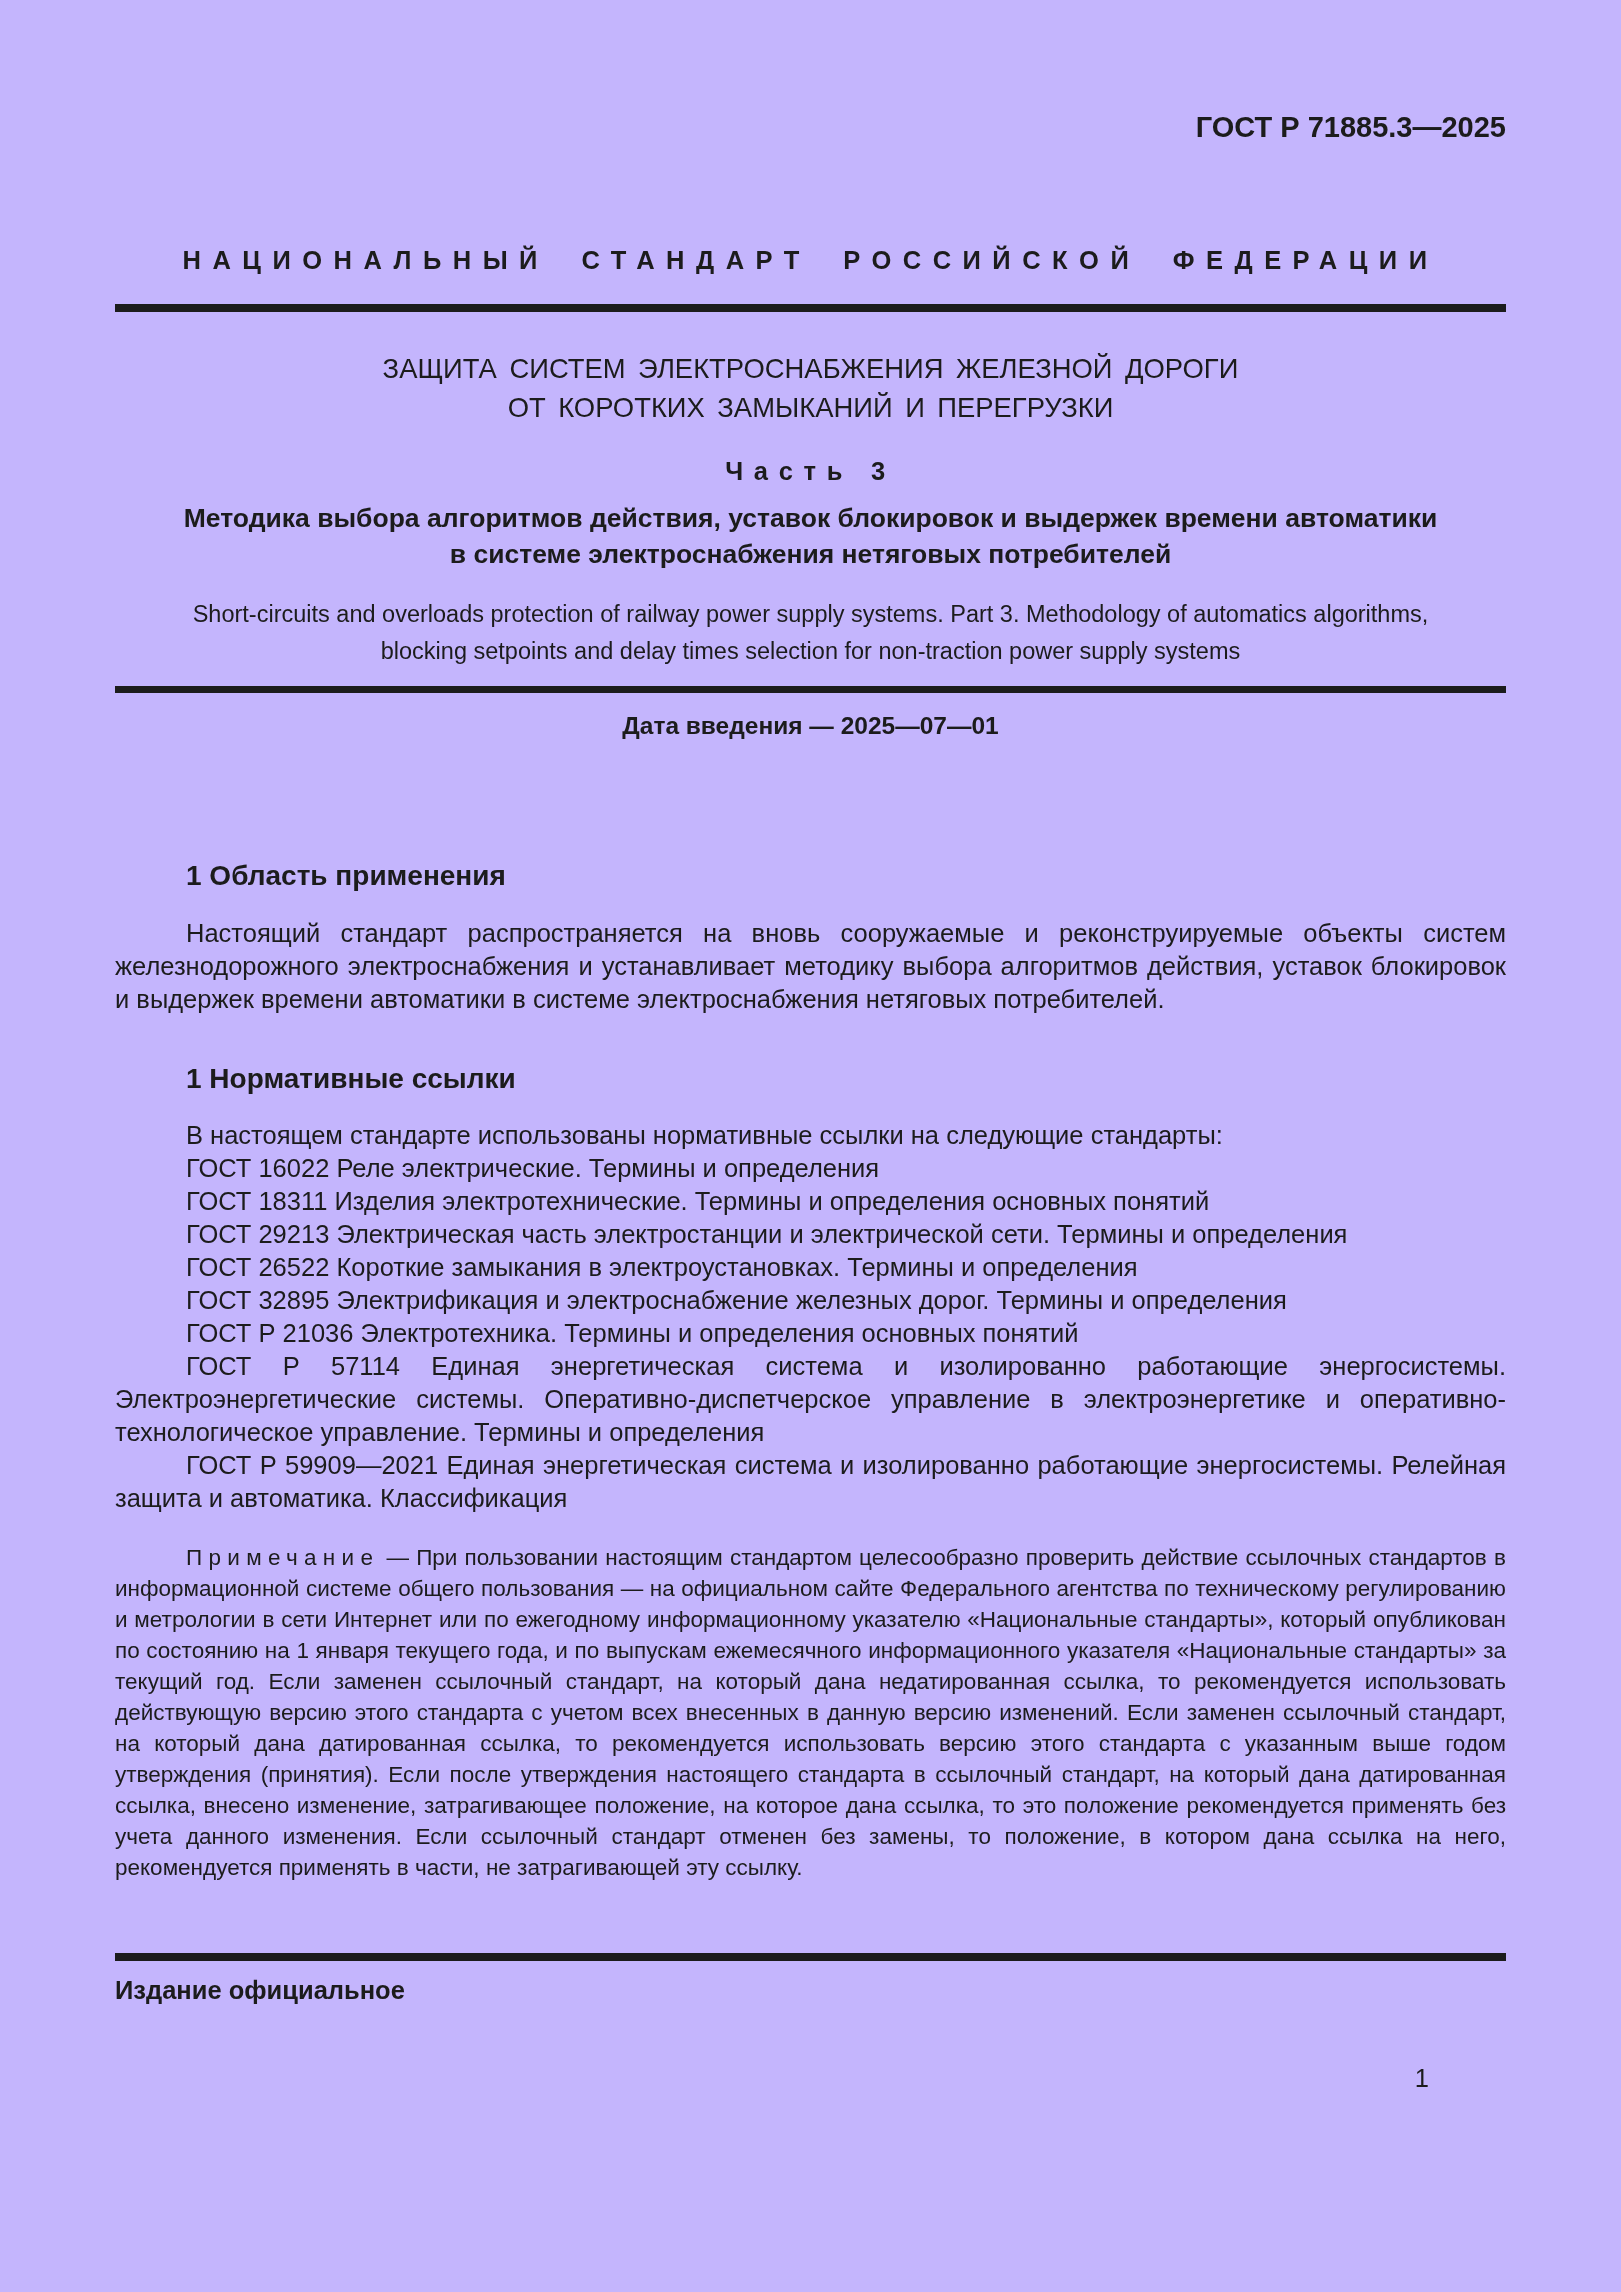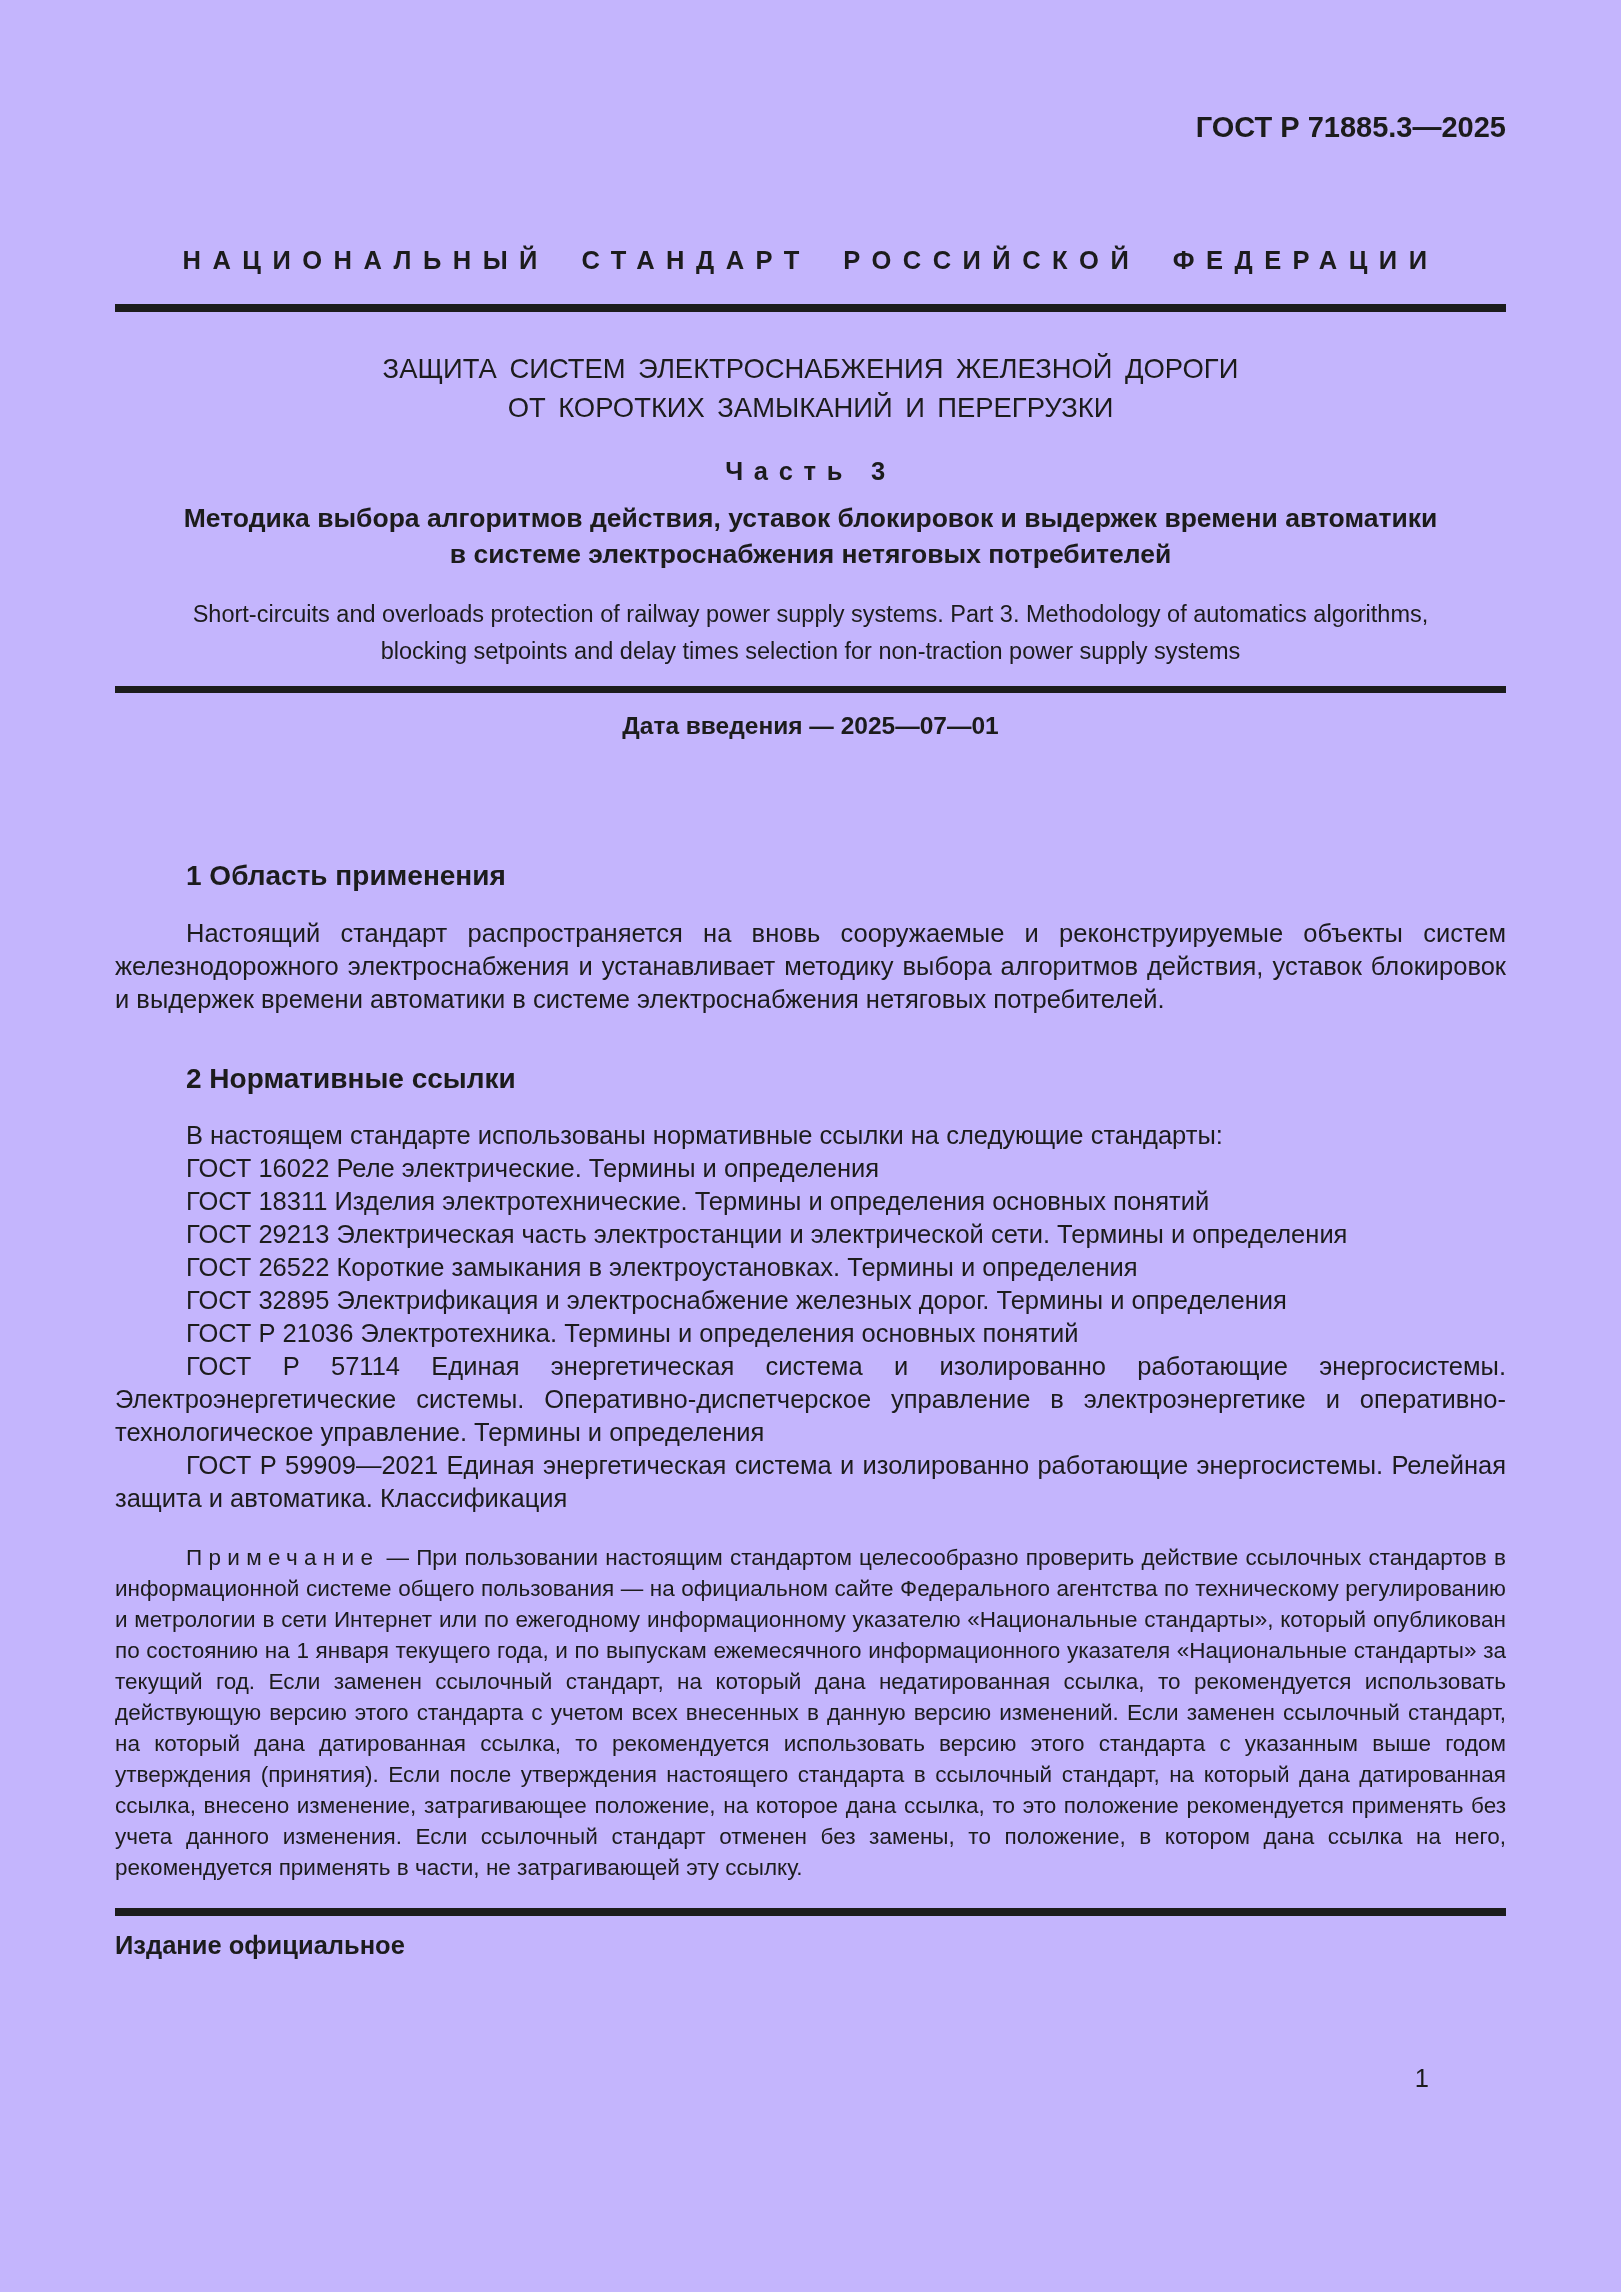--- a/index.html
+++ b/index.html
@@ -112,21 +112,21 @@
     text-indent: 71px;
     hyphens: auto;
   }
   .note-label {
     letter-spacing: 0.28em;
   }
   .footer {
     position: absolute;
     left: 115px;
     right: 115px;
-    top: 1908px;
+    top: 1953px;
   }
   .edition {
     margin-top: 15.7px;
     font-weight: bold;
     font-size: 25.5px;
   }
   .page-num {
     position: absolute;
     top: 2064px;
     right: 192px;
@@ -160,21 +160,21 @@
     </div>
 
     <div class="rule rule-mid"></div>
 
     <div class="intro-date">Дата введения — 2025—07—01</div>
 
     <h2 class="sec-heading">1  Область применения</h2>
 
     <p class="body first indent">Настоящий стандарт распространяется на вновь сооружаемые и реконструируемые объекты систем железнодорожного электроснабжения и устанавливает методику выбора алгоритмов действия, уставок блокировок и выдержек времени автоматики в системе электроснабжения нетяговых потребителей.</p>
 
-    <h2 class="sec-heading second">2  Нормативные ссылки</h2>
+    <h2 class="sec-heading second">1  Нормативные ссылки</h2>
 
     <p class="body first indent">В настоящем стандарте использованы нормативные ссылки на следующие стандарты:</p>
 
     <p class="ref">ГОСТ 16022  Реле электрические. Термины и определения</p>
     <p class="ref">ГОСТ 18311  Изделия электротехнические. Термины и определения основных понятий</p>
     <p class="ref">ГОСТ 29213  Электрическая часть электростанции и электрической сети. Термины и определения</p>
     <p class="ref">ГОСТ 26522  Короткие замыкания в электроустановках. Термины и определения</p>
     <p class="ref">ГОСТ 32895  Электрификация и электроснабжение железных дорог. Термины и определения</p>
     <p class="ref">ГОСТ Р 21036  Электротехника. Термины и определения основных понятий</p>
     <p class="ref">ГОСТ Р 57114 Единая энергетическая система и изолированно работающие энергосистемы. Электроэнергетические системы. Оперативно-диспетчерское управление в электроэнергетике и оперативно-технологическое управление. Термины и определения</p>

